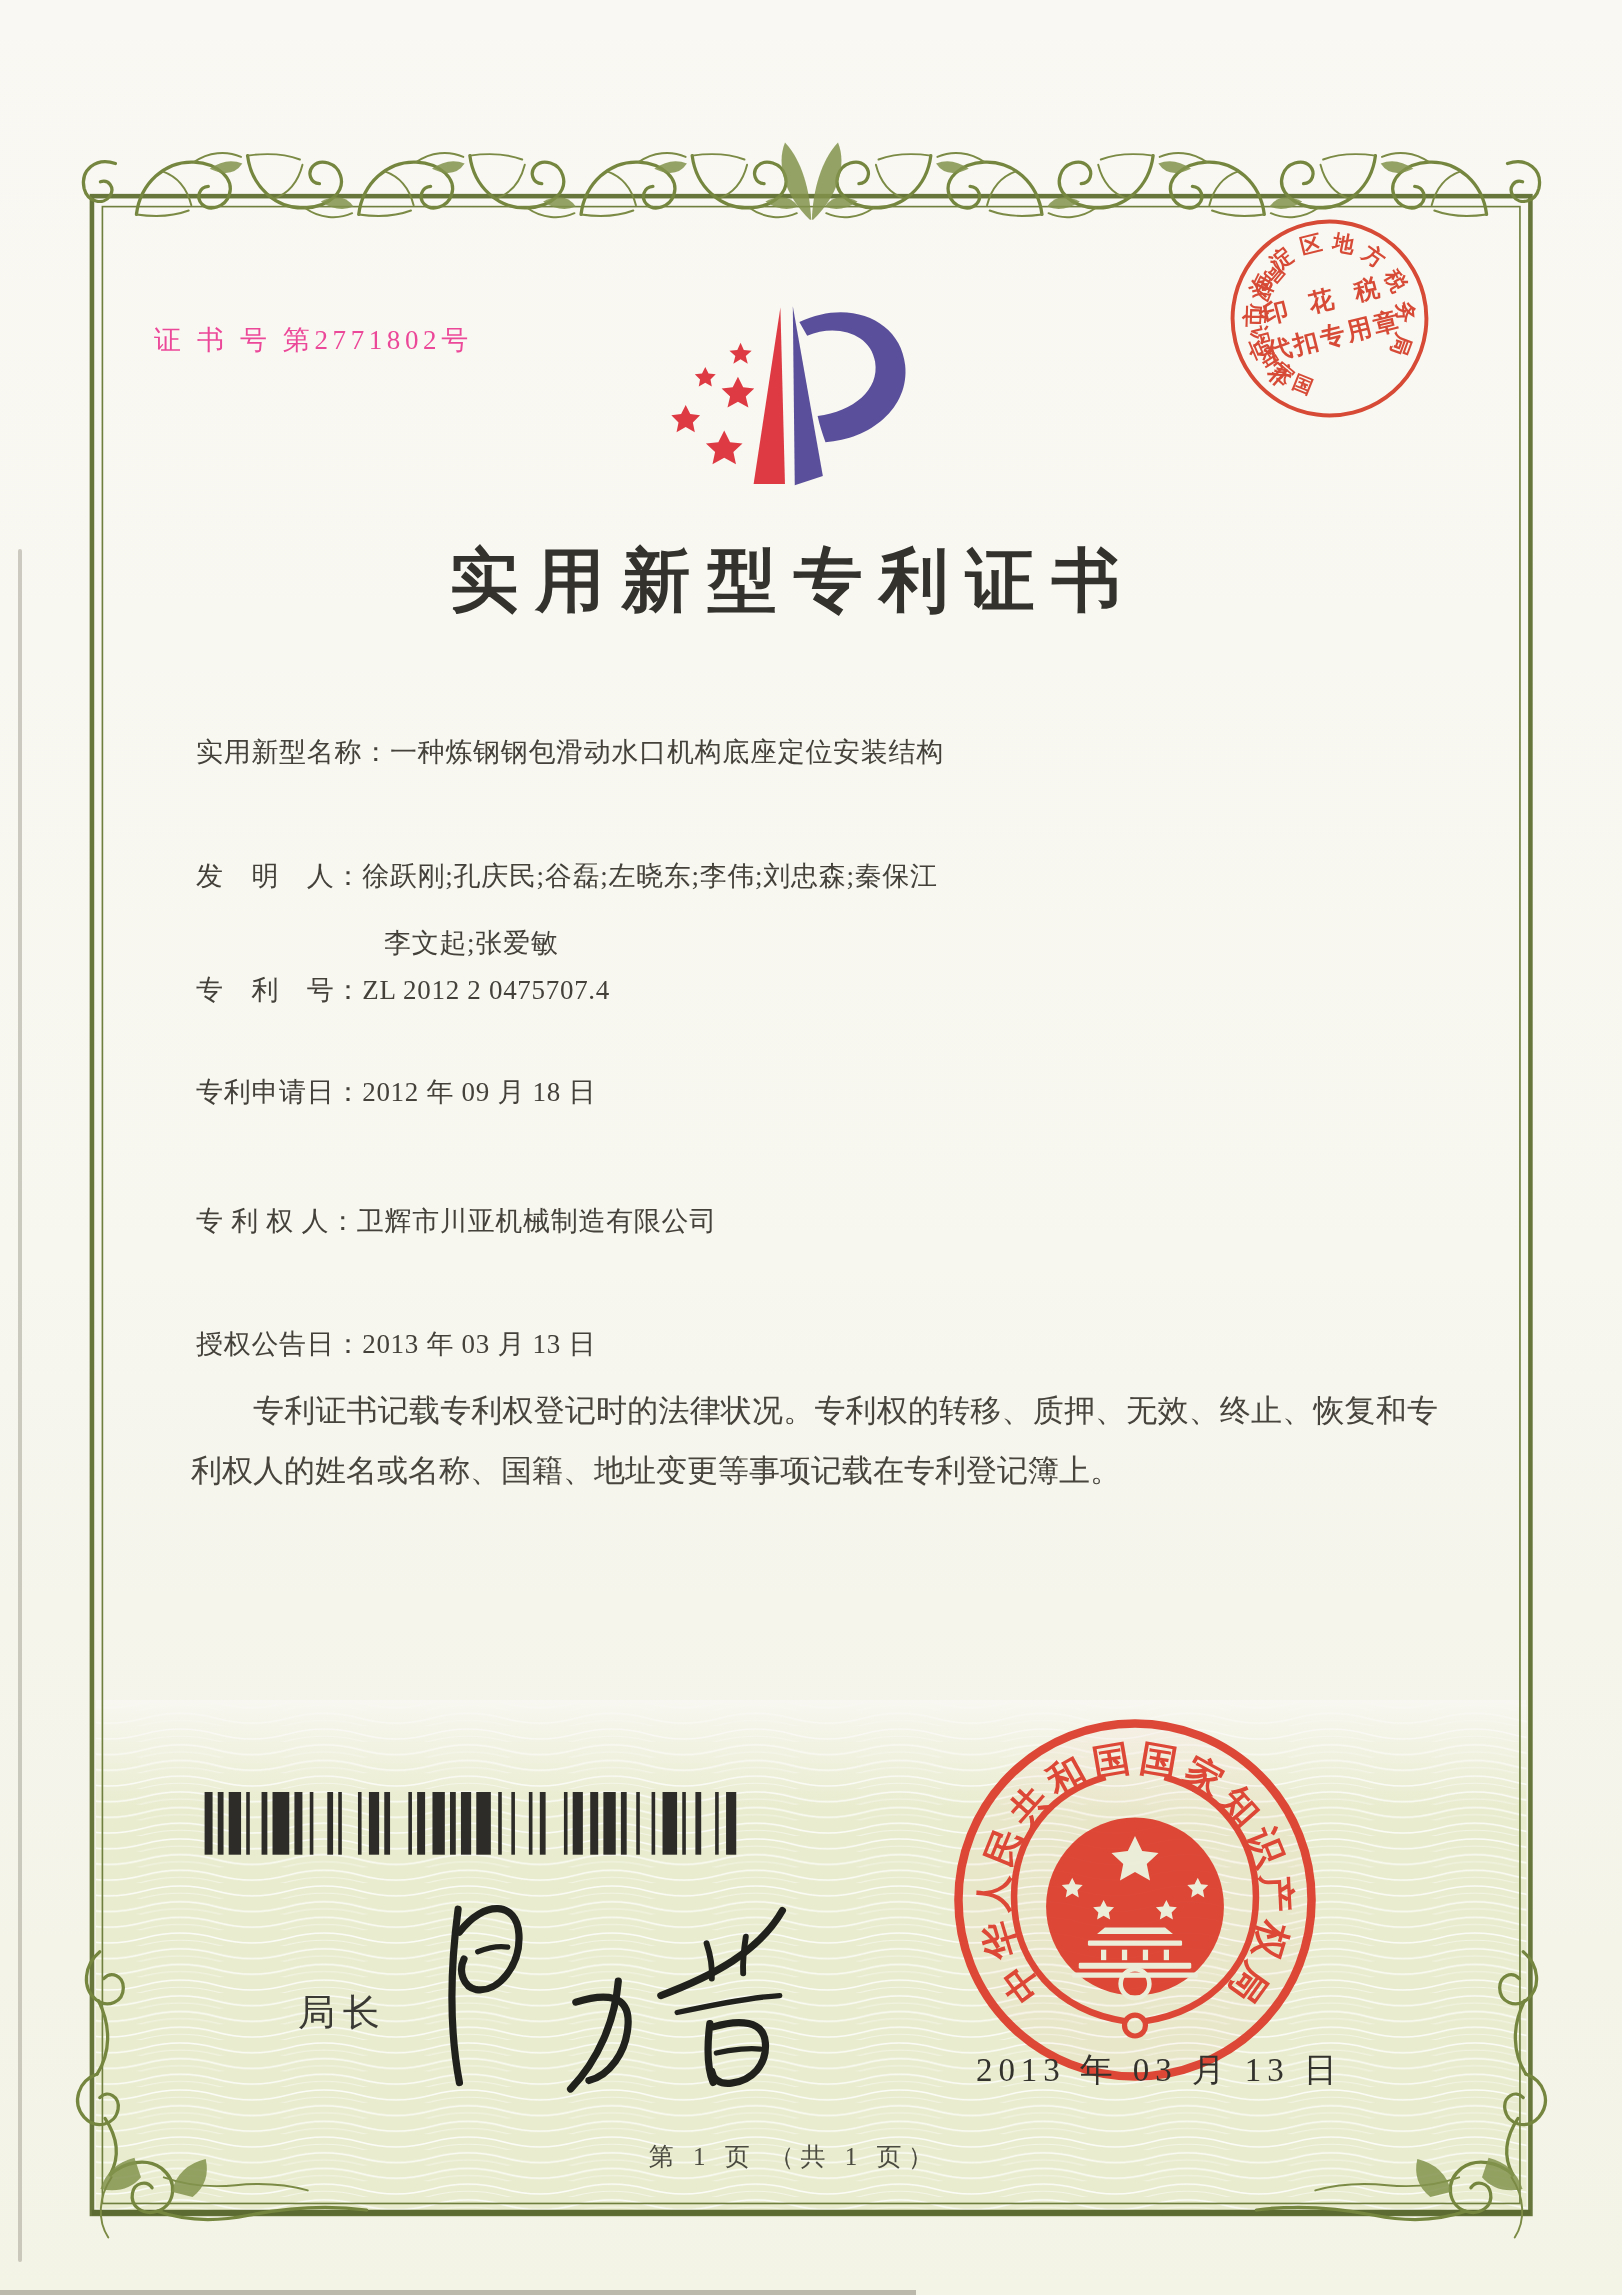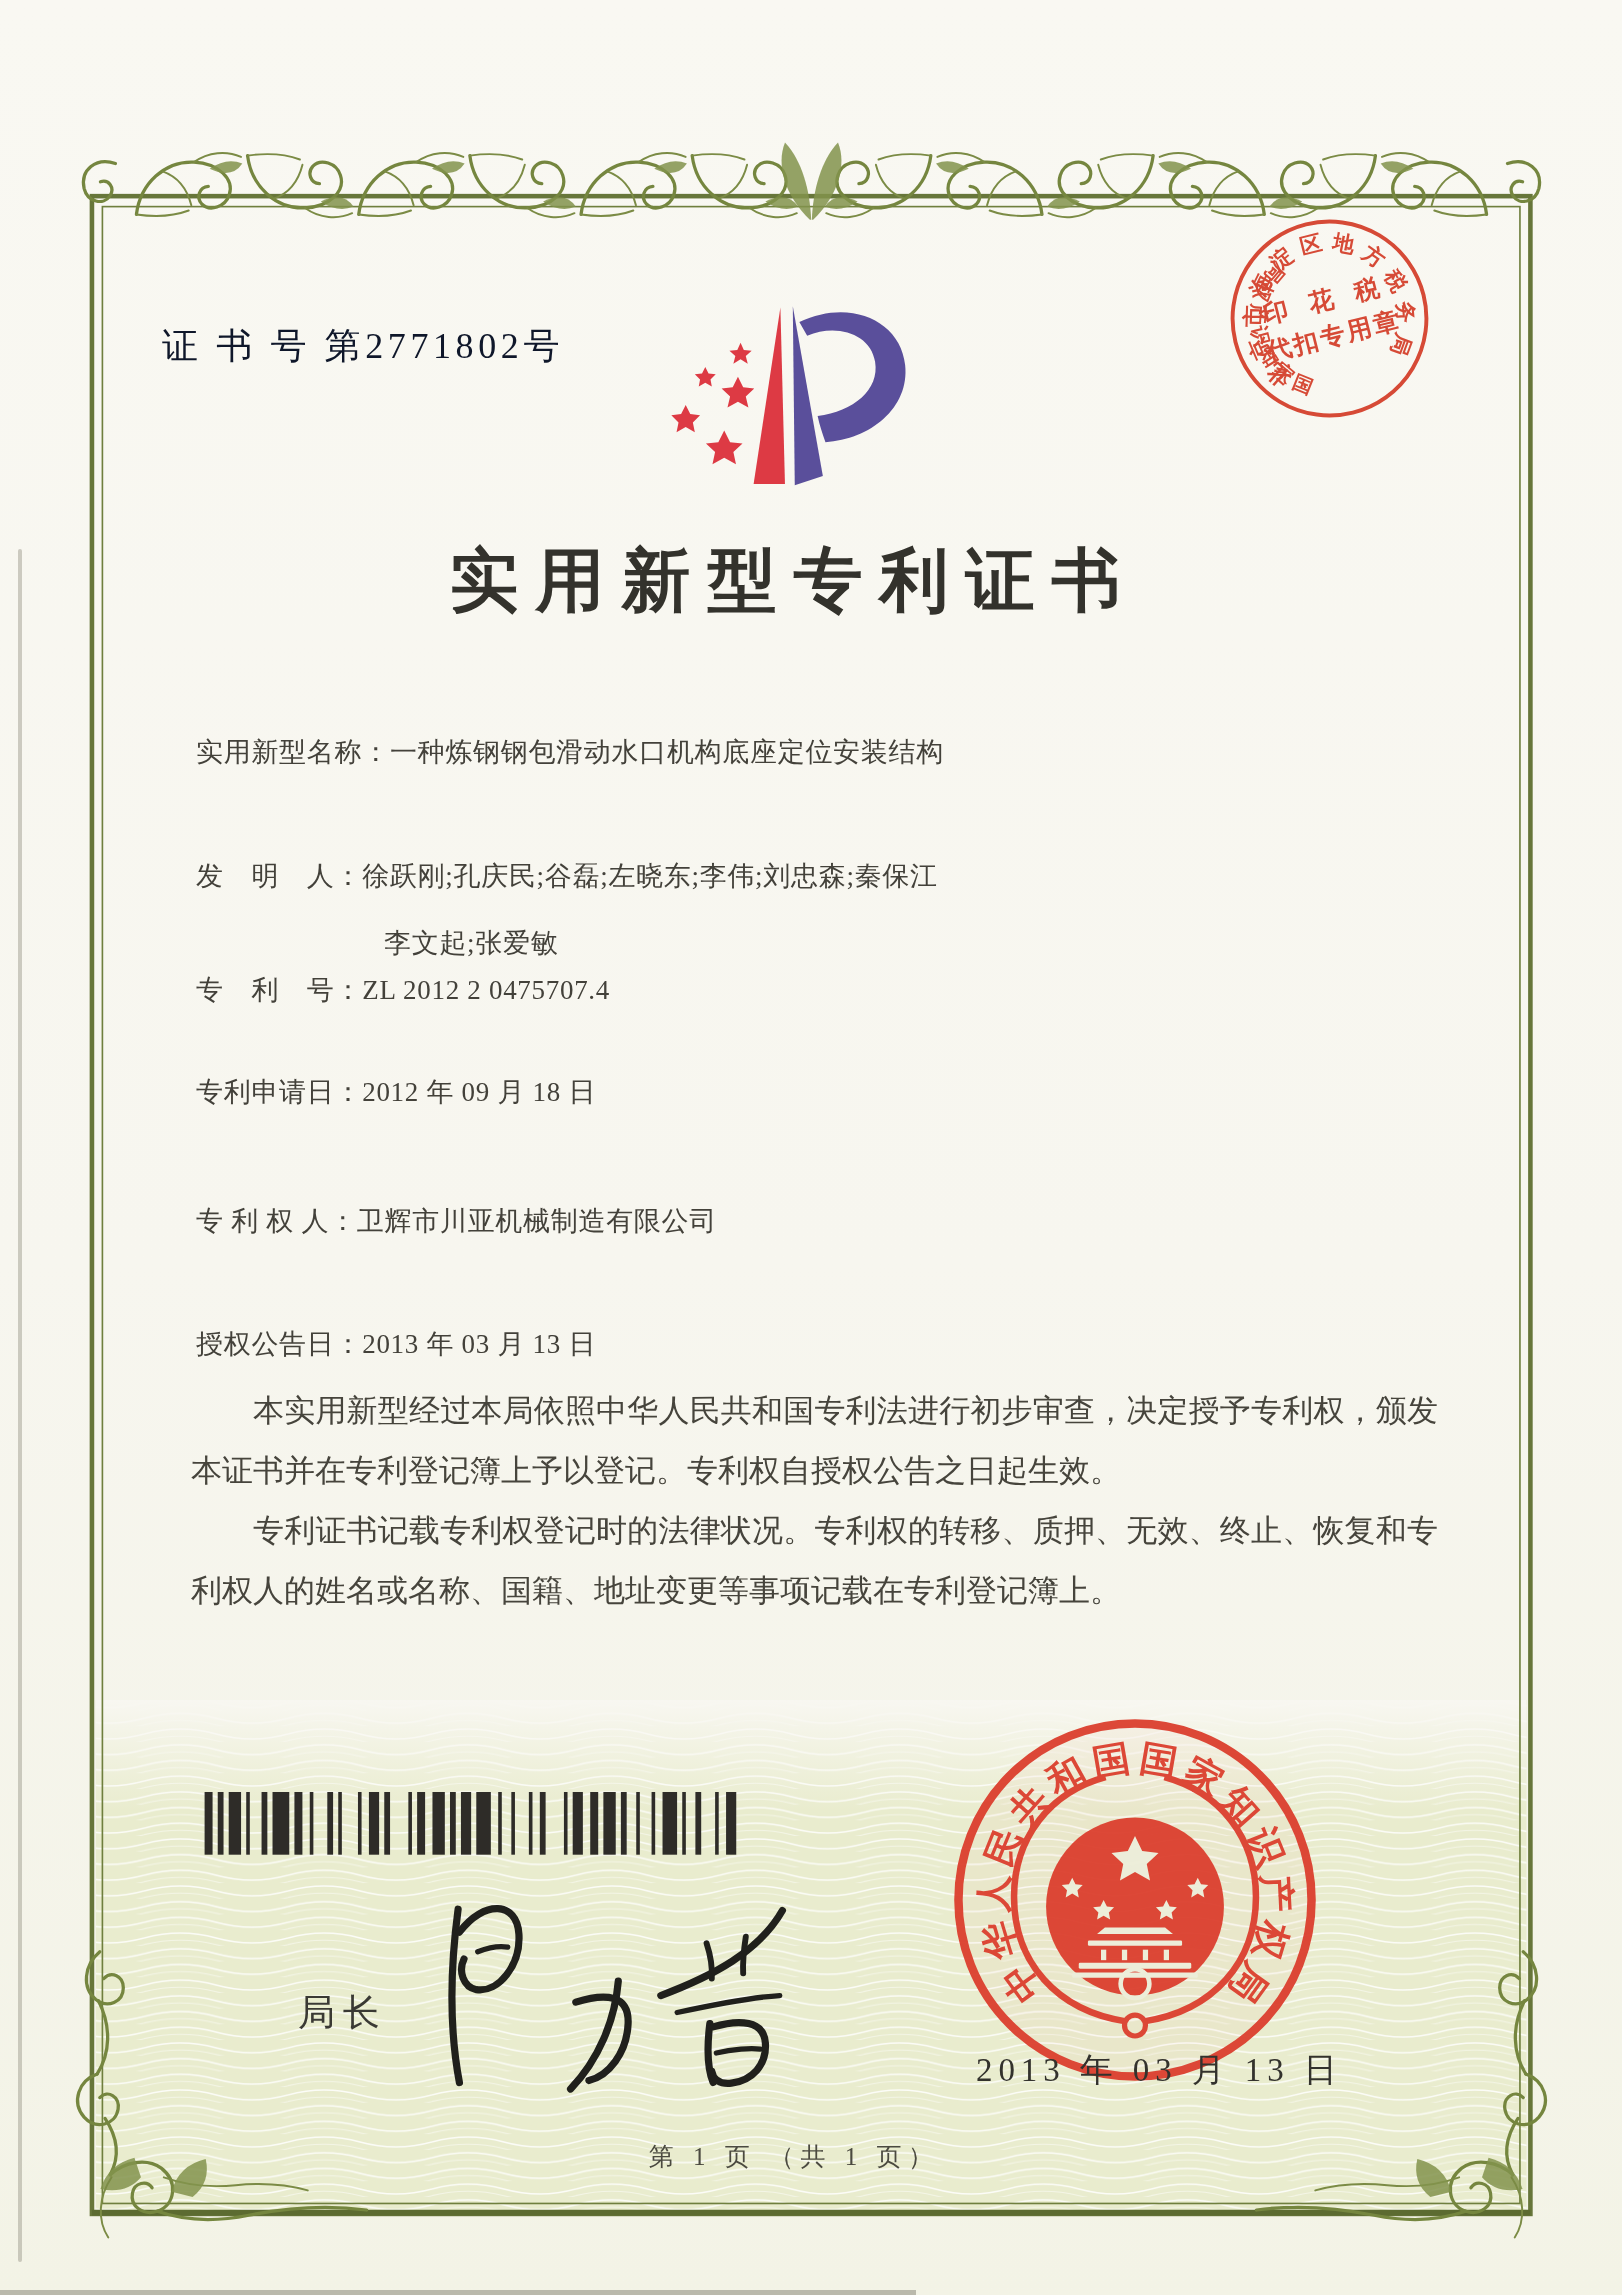--- a/index.html
+++ b/index.html
@@ -7,21 +7,21 @@
     width:1623px;height:2295px;position:relative;overflow:hidden;
     background:linear-gradient(180deg,#f9f8f2 0%,#f7f6ef 55%,#f3f3e6 100%);
     font-family:"Liberation Serif","DejaVu Serif",serif;
     color:#403e37;
   }
   .abs{position:absolute;}
   .page-svg{position:absolute;left:0;top:0;width:1623px;height:2295px;pointer-events:none;}
   .st{stroke:#75863f;stroke-width:5;fill:none;stroke-linecap:round;}
   .st2{stroke:#7b8b45;stroke-width:3;fill:none;stroke-linecap:round;}
   .lf{fill:#83934c;stroke:none;opacity:.85;}
-  .cert-no{left:162px;top:322px;font-size:36px;letter-spacing:4.6px;color:#0f172a;}
+  .cert-no{left:154px;top:322px;font-size:27px;letter-spacing:4.6px;color:#ec4899;}
   .title{left:0;top:535px;width:1587px;text-align:center;font-size:69px;font-weight:bold;
          letter-spacing:17px;color:#33322c;}
   .field{left:196px;font-size:27px;letter-spacing:0.7px;color:#43413a;white-space:nowrap;}
   .f-name{top:734px;}
   .f-inv1{top:858px;}
   .f-inv2{top:925px;padding-left:188px;}
   .f-patno{top:972px;}
   .f-filing{top:1074px;}
   .f-patentee{top:1203px;}
   .f-grant{top:1326px;}
@@ -163,21 +163,20 @@
 
 <div class="abs field f-patno content"><span>专　利　号：</span><span>ZL 2012 2 0475707.4</span></div>
 
 <div class="abs field f-filing content"><span>专利申请日：</span><span>2012 年 09 月 18 日</span></div>
 
 <div class="abs field f-patentee content"><span>专 利 权 人：</span><span>卫辉市川亚机械制造有限公司</span></div>
 
 <div class="abs field f-grant content"><span>授权公告日：</span><span>2013 年 03 月 13 日</span></div>
 
 <div class="abs paras content">
-  <p>本实用新型经过本局依照中华人民共和国专利法进行初步审查，决定授予专利权，颁发本证书并在专利登记簿上予以登记。专利权自授权公告之日起生效。</p>
   <p>专利证书记载专利权登记时的法律状况。专利权的转移、质押、无效、终止、恢复和专利权人的姓名或名称、国籍、地址变更等事项记载在专利登记簿上。</p>
 </div>
 
 <svg class="abs barcode" width="538" height="64" viewBox="0 0 822 98">
   <g id="bars" fill="#2e2c28">
       <rect x="0.00" y="0" width="12.22" height="96"></rect>
       <rect x="20.13" y="0" width="8.87" height="96"></rect>
       <rect x="36.91" y="0" width="18.93" height="96"></rect>
       <rect x="63.75" y="0" width="5.51" height="96"></rect>
       <rect x="87.23" y="0" width="8.87" height="96"></rect>

